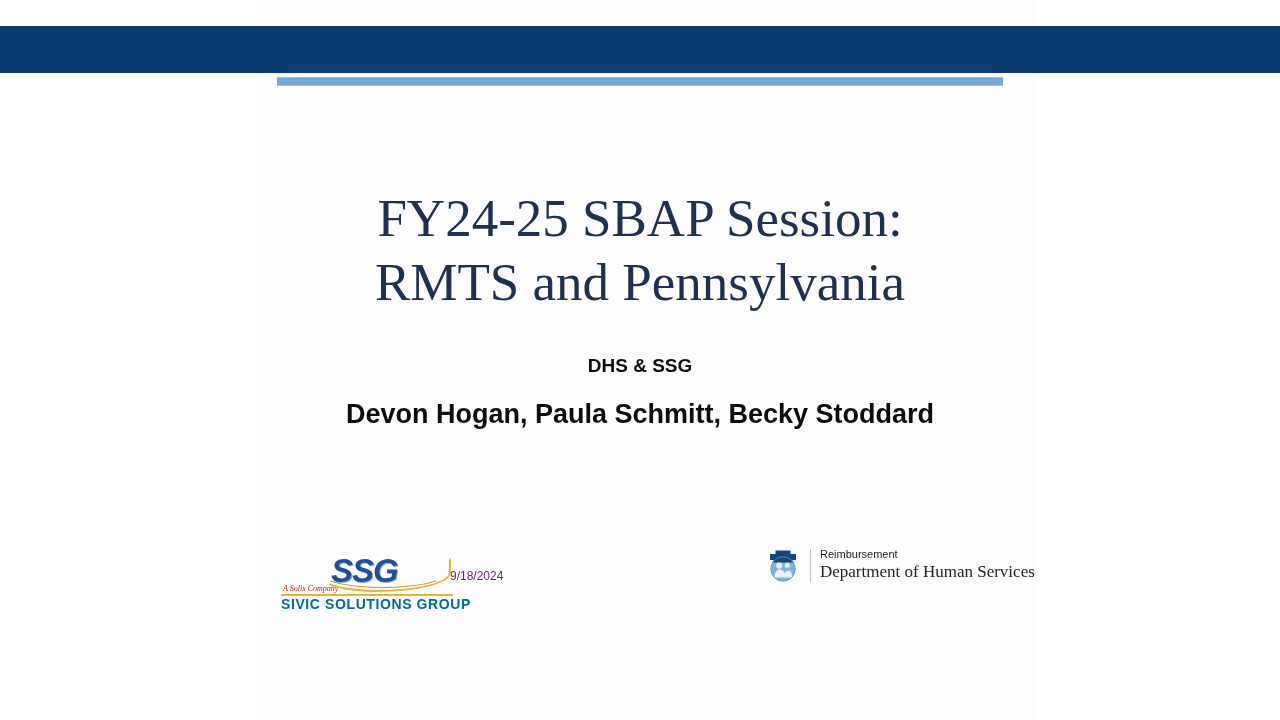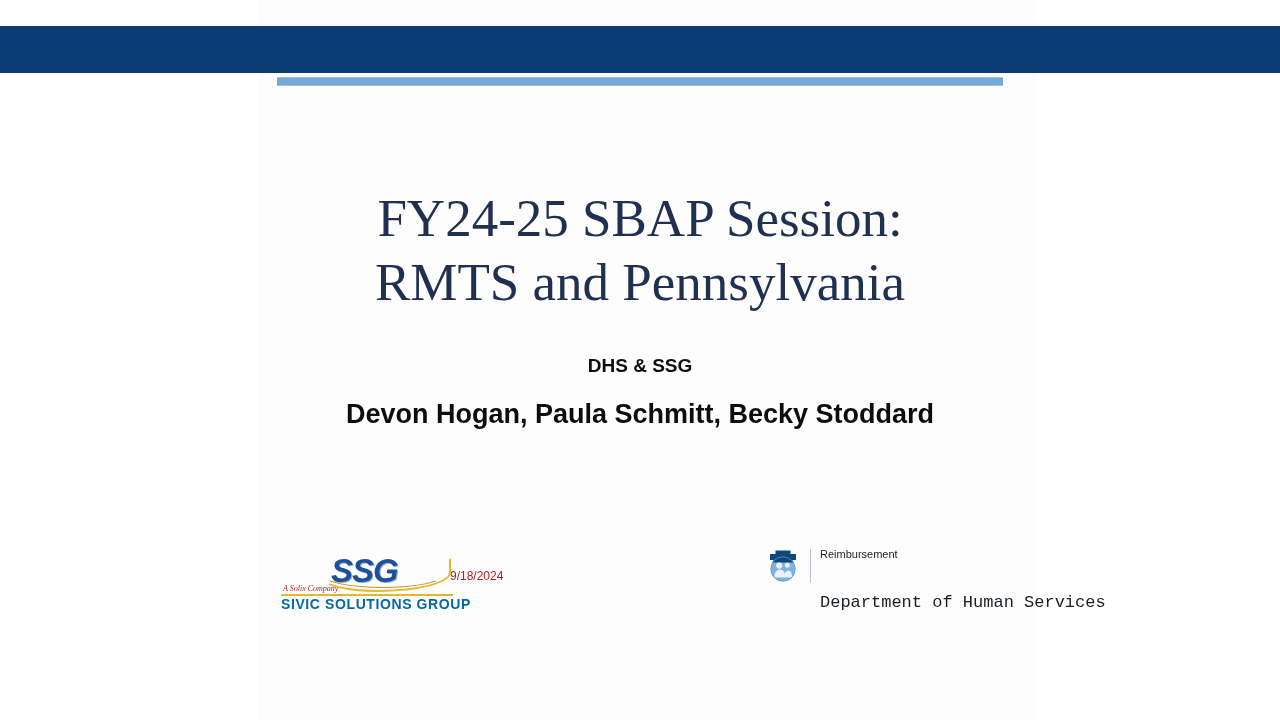--- a/index.html
+++ b/index.html
@@ -192,21 +192,21 @@
   }
 
   
   .footer-date {
     position: absolute;
     left: 192px;
     top: 33px;
     font-family: "Liberation Sans", sans-serif;
     font-size: 12px;
     line-height: 16px;
-    color: #b91c1c;
+    color: #701a75;
     white-space: nowrap;
   }
 
   
   .dhs-logo {
     position: absolute;
     left: 506px;
     top: 12px;
     width: 250px;
     height: 42px;
@@ -232,26 +232,25 @@
     top: 1px;
   }
   .dhs-state {
     font-family: "Liberation Sans", sans-serif;
     font-size: 11px;
     line-height: 13px;
     color: #1b1f24;
     white-space: nowrap;
   }
   .dhs-dept {
-    font-family: Liberation Mono, monospace;
+    font-family: Liberation Serif, serif;
     font-size: 17px;
     line-height: 21px;
     color: #1b1f24;
     white-space: nowrap;
-    margin-top: 31px;
   }
 </style>
 </head>
 <body>
 
 <div class="slide-stage">
 
   <div class="slide-panel"></div>
 
   <div class="top-banner"></div>

